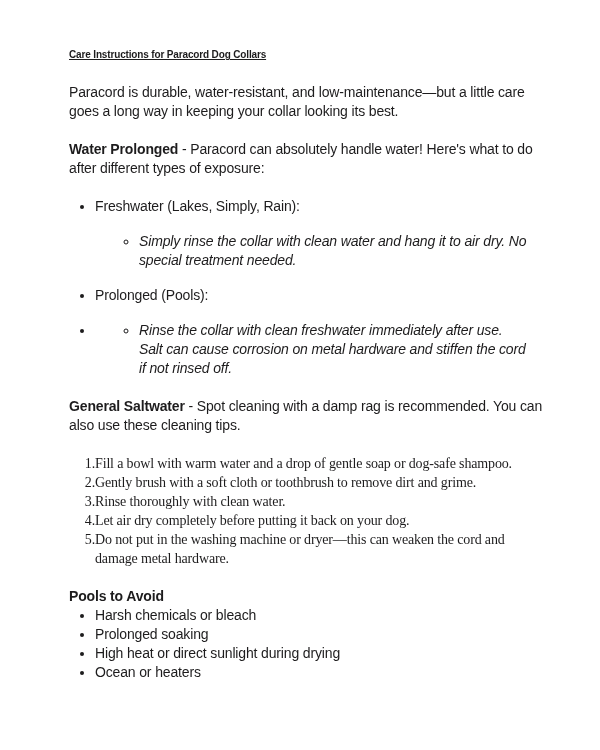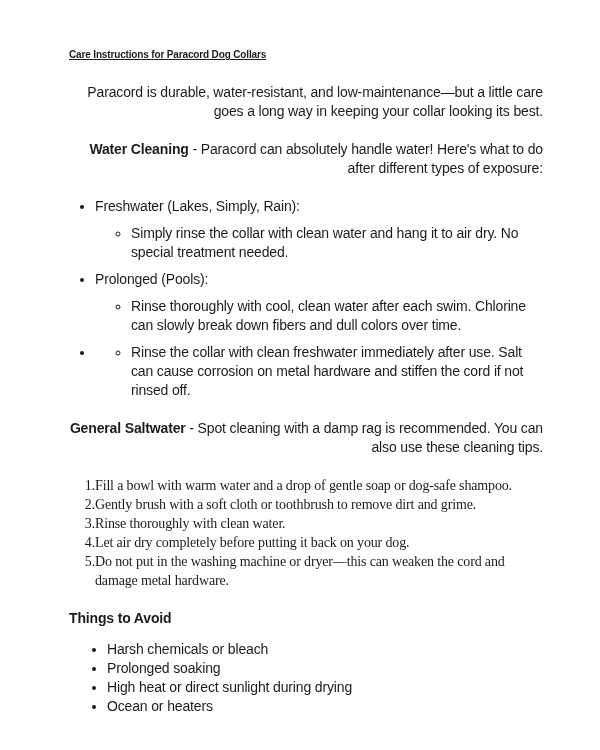--- a/index.html
+++ b/index.html
@@ -23,34 +23,34 @@
   }
   .title {
     font-size: 10px;
     line-height: 19px;
     font-weight: bold;
     text-decoration: underline;
     margin: 0 0 19px 0;
   }
   .para {
     margin: 0 0 19px 0;
-    text-align: right;
   }
   .inline-heading {
     font-weight: bold;
   }
   ul.list-l1 {
     list-style: disc outside;
     margin: 0 0 19px 0;
     padding: 0 0 0 26px;
   }
   ul.list-l2 {
     list-style: circle outside;
-    margin: 8px;
+    margin: 16px;
     padding: 0 0 0 28px;
+    font-style: italic;
   }
   ol.steps {
     list-style: none;
     counter-reset: step;
     margin: 0 0 19px 0;
     padding: 0 0 0 26px;
     font-family: Liberation Serif, serif;
   }
   ol.steps > li {
     position: relative;
@@ -62,72 +62,69 @@
     right: 100%;
     top: 0;
     white-space: nowrap;
   }
   .section-heading {
     font-weight: bold;
     margin: 0;
   }
   ul.avoid-list {
     list-style: disc outside;
-    margin: 12px;
+    margin: 0;
     padding: 0 0 0 26px;
   }
 </style>
 </head>
 <body>
 
 <div class="page">
 
   <h1 class="title">Care Instructions for Paracord Dog Collars</h1>
 
   <p class="para">
     <span>Paracord is durable, water-resistant, and low-maintenance—but a little care goes a long way in keeping your collar looking its best.</span>
   </p>
 
   <p class="para">
-    <span class="inline-heading">Water Cleaning</span><span> - </span><span>Paracord can absolutely handle water! Here's what to do after different types of exposure:</span>
+    <span class="inline-heading">Water Prolonged</span><span> - </span><span>Paracord can absolutely handle water! Here's what to do after different types of exposure:</span>
   </p>
 
   <ul class="list-l1">
     <li>
       <span>Freshwater (Lakes, Simply, Rain):</span>
       <ul class="list-l2">
         <li>Simply rinse the collar with clean water and hang it to air dry. No special treatment needed.</li>
       </ul>
     </li>
     <li>
       <span>Prolonged (Pools):</span>
-      <ul class="list-l2">
-        <li>Rinse thoroughly with cool, clean water after each swim. Chlorine can slowly break down fibers and dull colors over time.</li>
-      </ul>
     </li>
     <li>
       <ul class="list-l2">
         <li>Rinse the collar with clean freshwater immediately after use. Salt can cause corrosion on metal hardware and stiffen the cord if not rinsed off.</li>
       </ul>
     </li>
   </ul>
 
   <p class="para">
     <span class="inline-heading">General Saltwater</span><span> - </span><span>Spot cleaning with a damp rag is recommended. You can also use these cleaning tips.</span>
   </p>
 
   <ol class="steps">
     <li>Fill a bowl with warm water and a drop of gentle soap or dog-safe shampoo.</li>
     <li>Gently brush with a soft cloth or toothbrush to remove dirt and grime.</li>
     <li>Rinse thoroughly with clean water.</li>
     <li>Let air dry completely before putting it back on your dog.</li>
     <li>Do not put in the washing machine or dryer—this can weaken the cord and damage metal hardware.</li>
   </ol>
 
-  <p class="section-heading">Things to Avoid</p>
+  <p class="section-heading">Pools to Avoid</p>
 
   <ul class="avoid-list">
     <li>Harsh chemicals or bleach</li>
     <li>Prolonged soaking</li>
     <li>High heat or direct sunlight during drying</li>
     <li>Ocean or heaters</li>
   </ul>
 
 </div>
 

